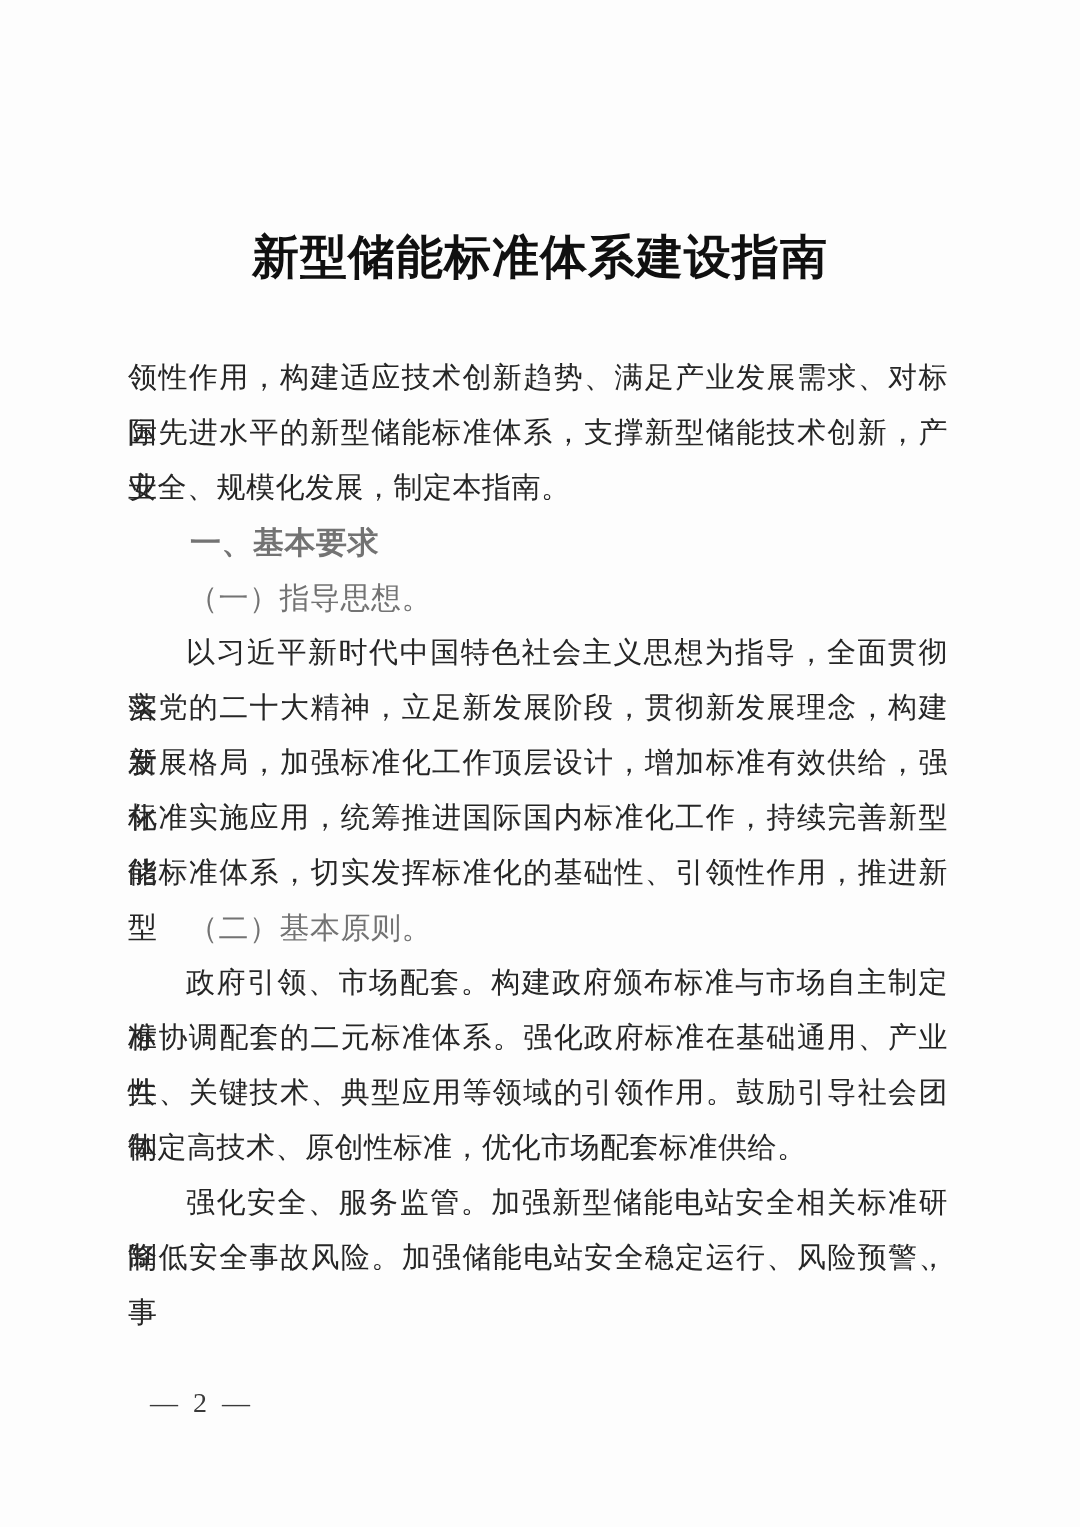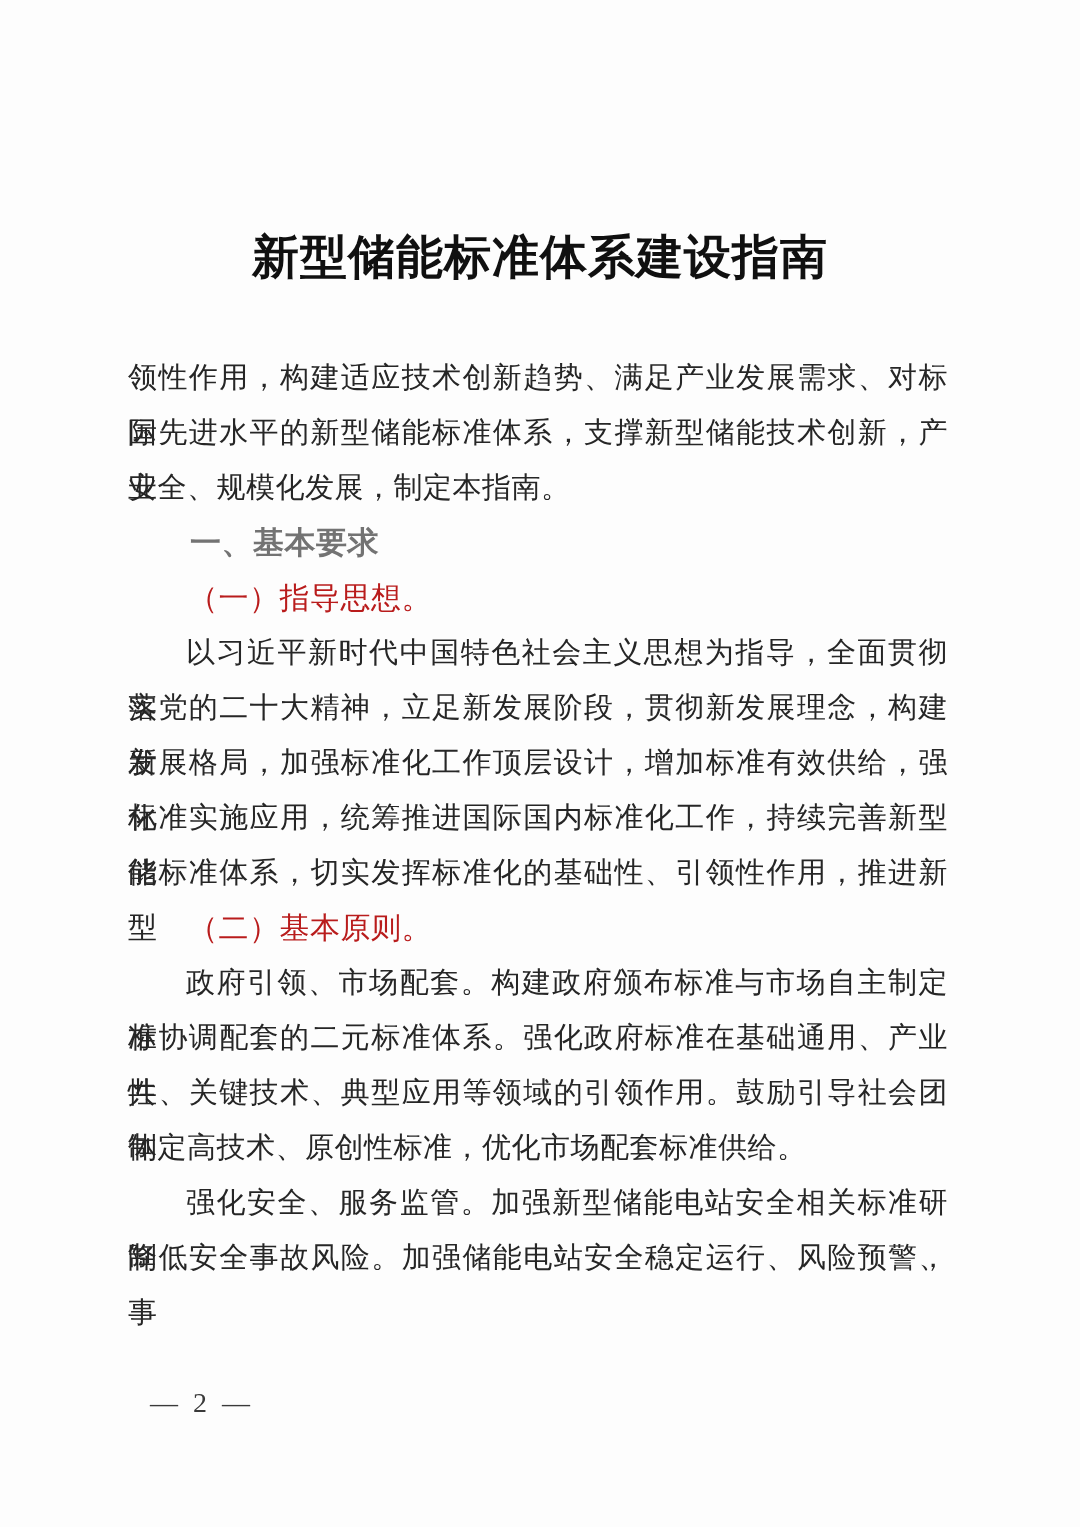--- a/index.html
+++ b/index.html
@@ -51,21 +51,21 @@
   }
   .ln.ind { text-indent: 2em; }
   .ln.h1cn {
     font-family: "Liberation Sans", sans-serif;
     font-weight: 700;
     font-size: 31px;
     color: #737373;
   }
   .ln.h2cn {
     font-size: 30px;
-    color: #b91c1c;
+    color: #737373;
   }
   .footer {
     position: absolute;
     top: 1383px;
     left: 150px;
     height: 40px;
     line-height: 40px;
     font-size: 28px;
     color: #3a3a3a;
     letter-spacing: 4px;

